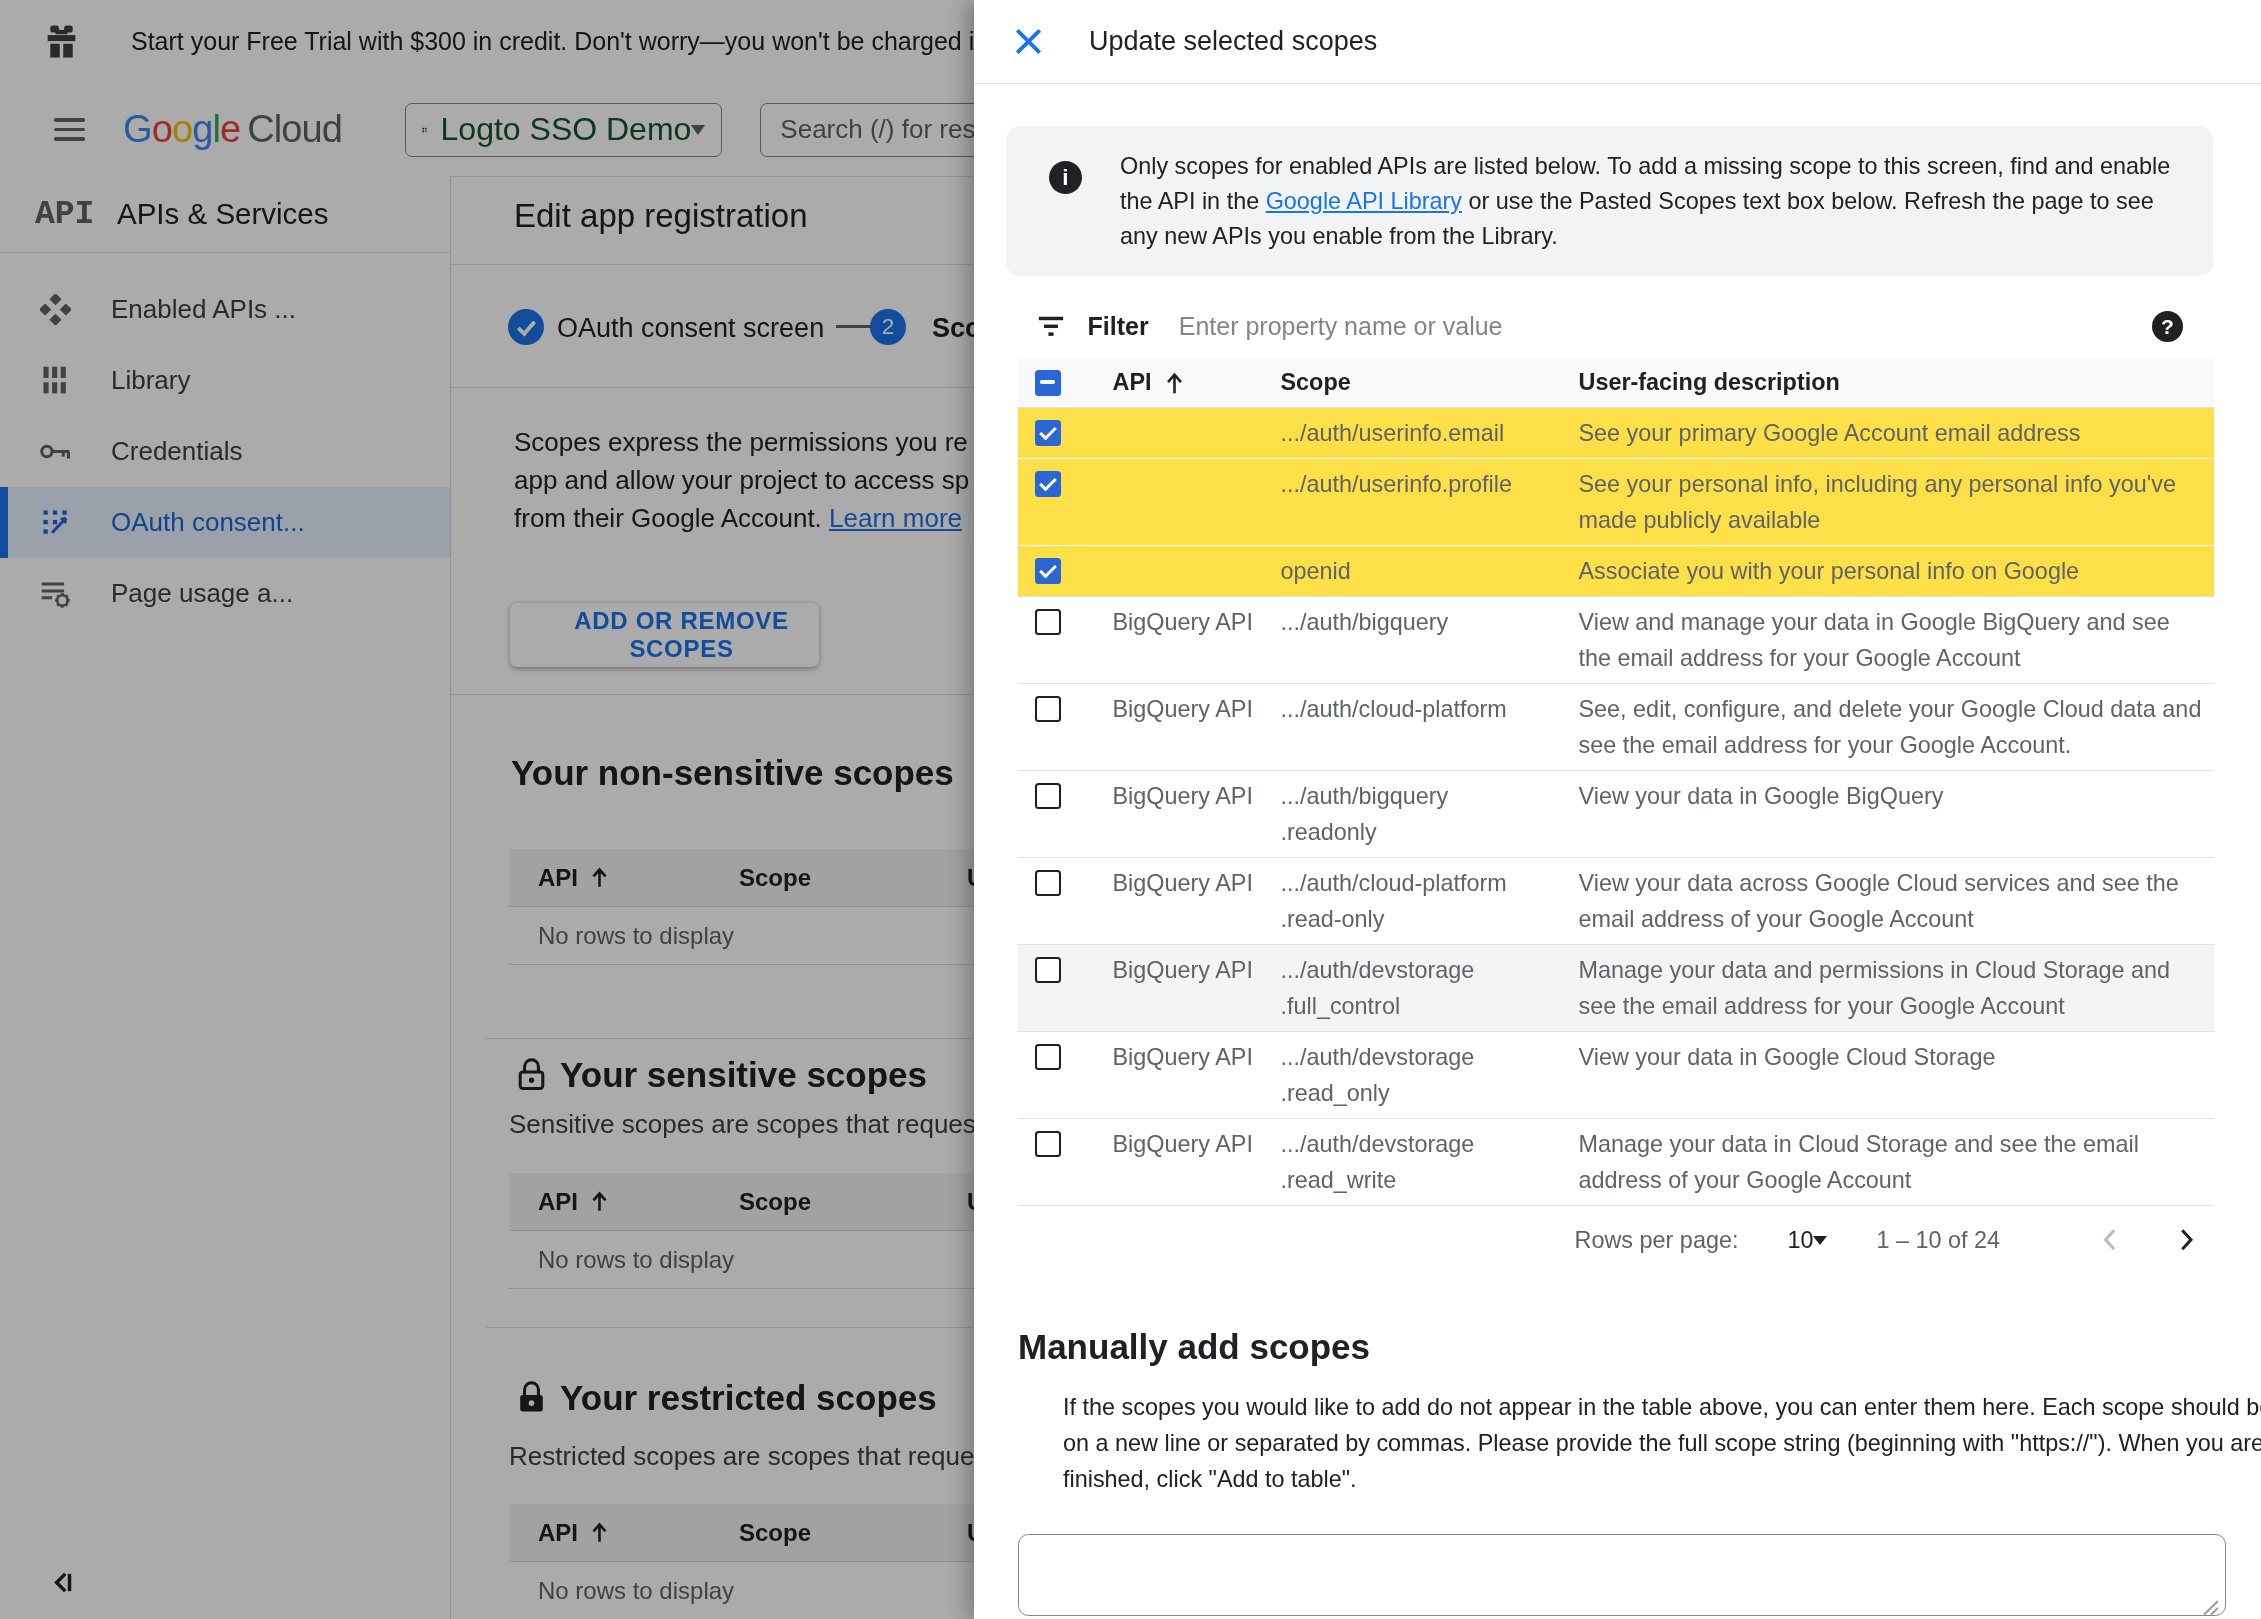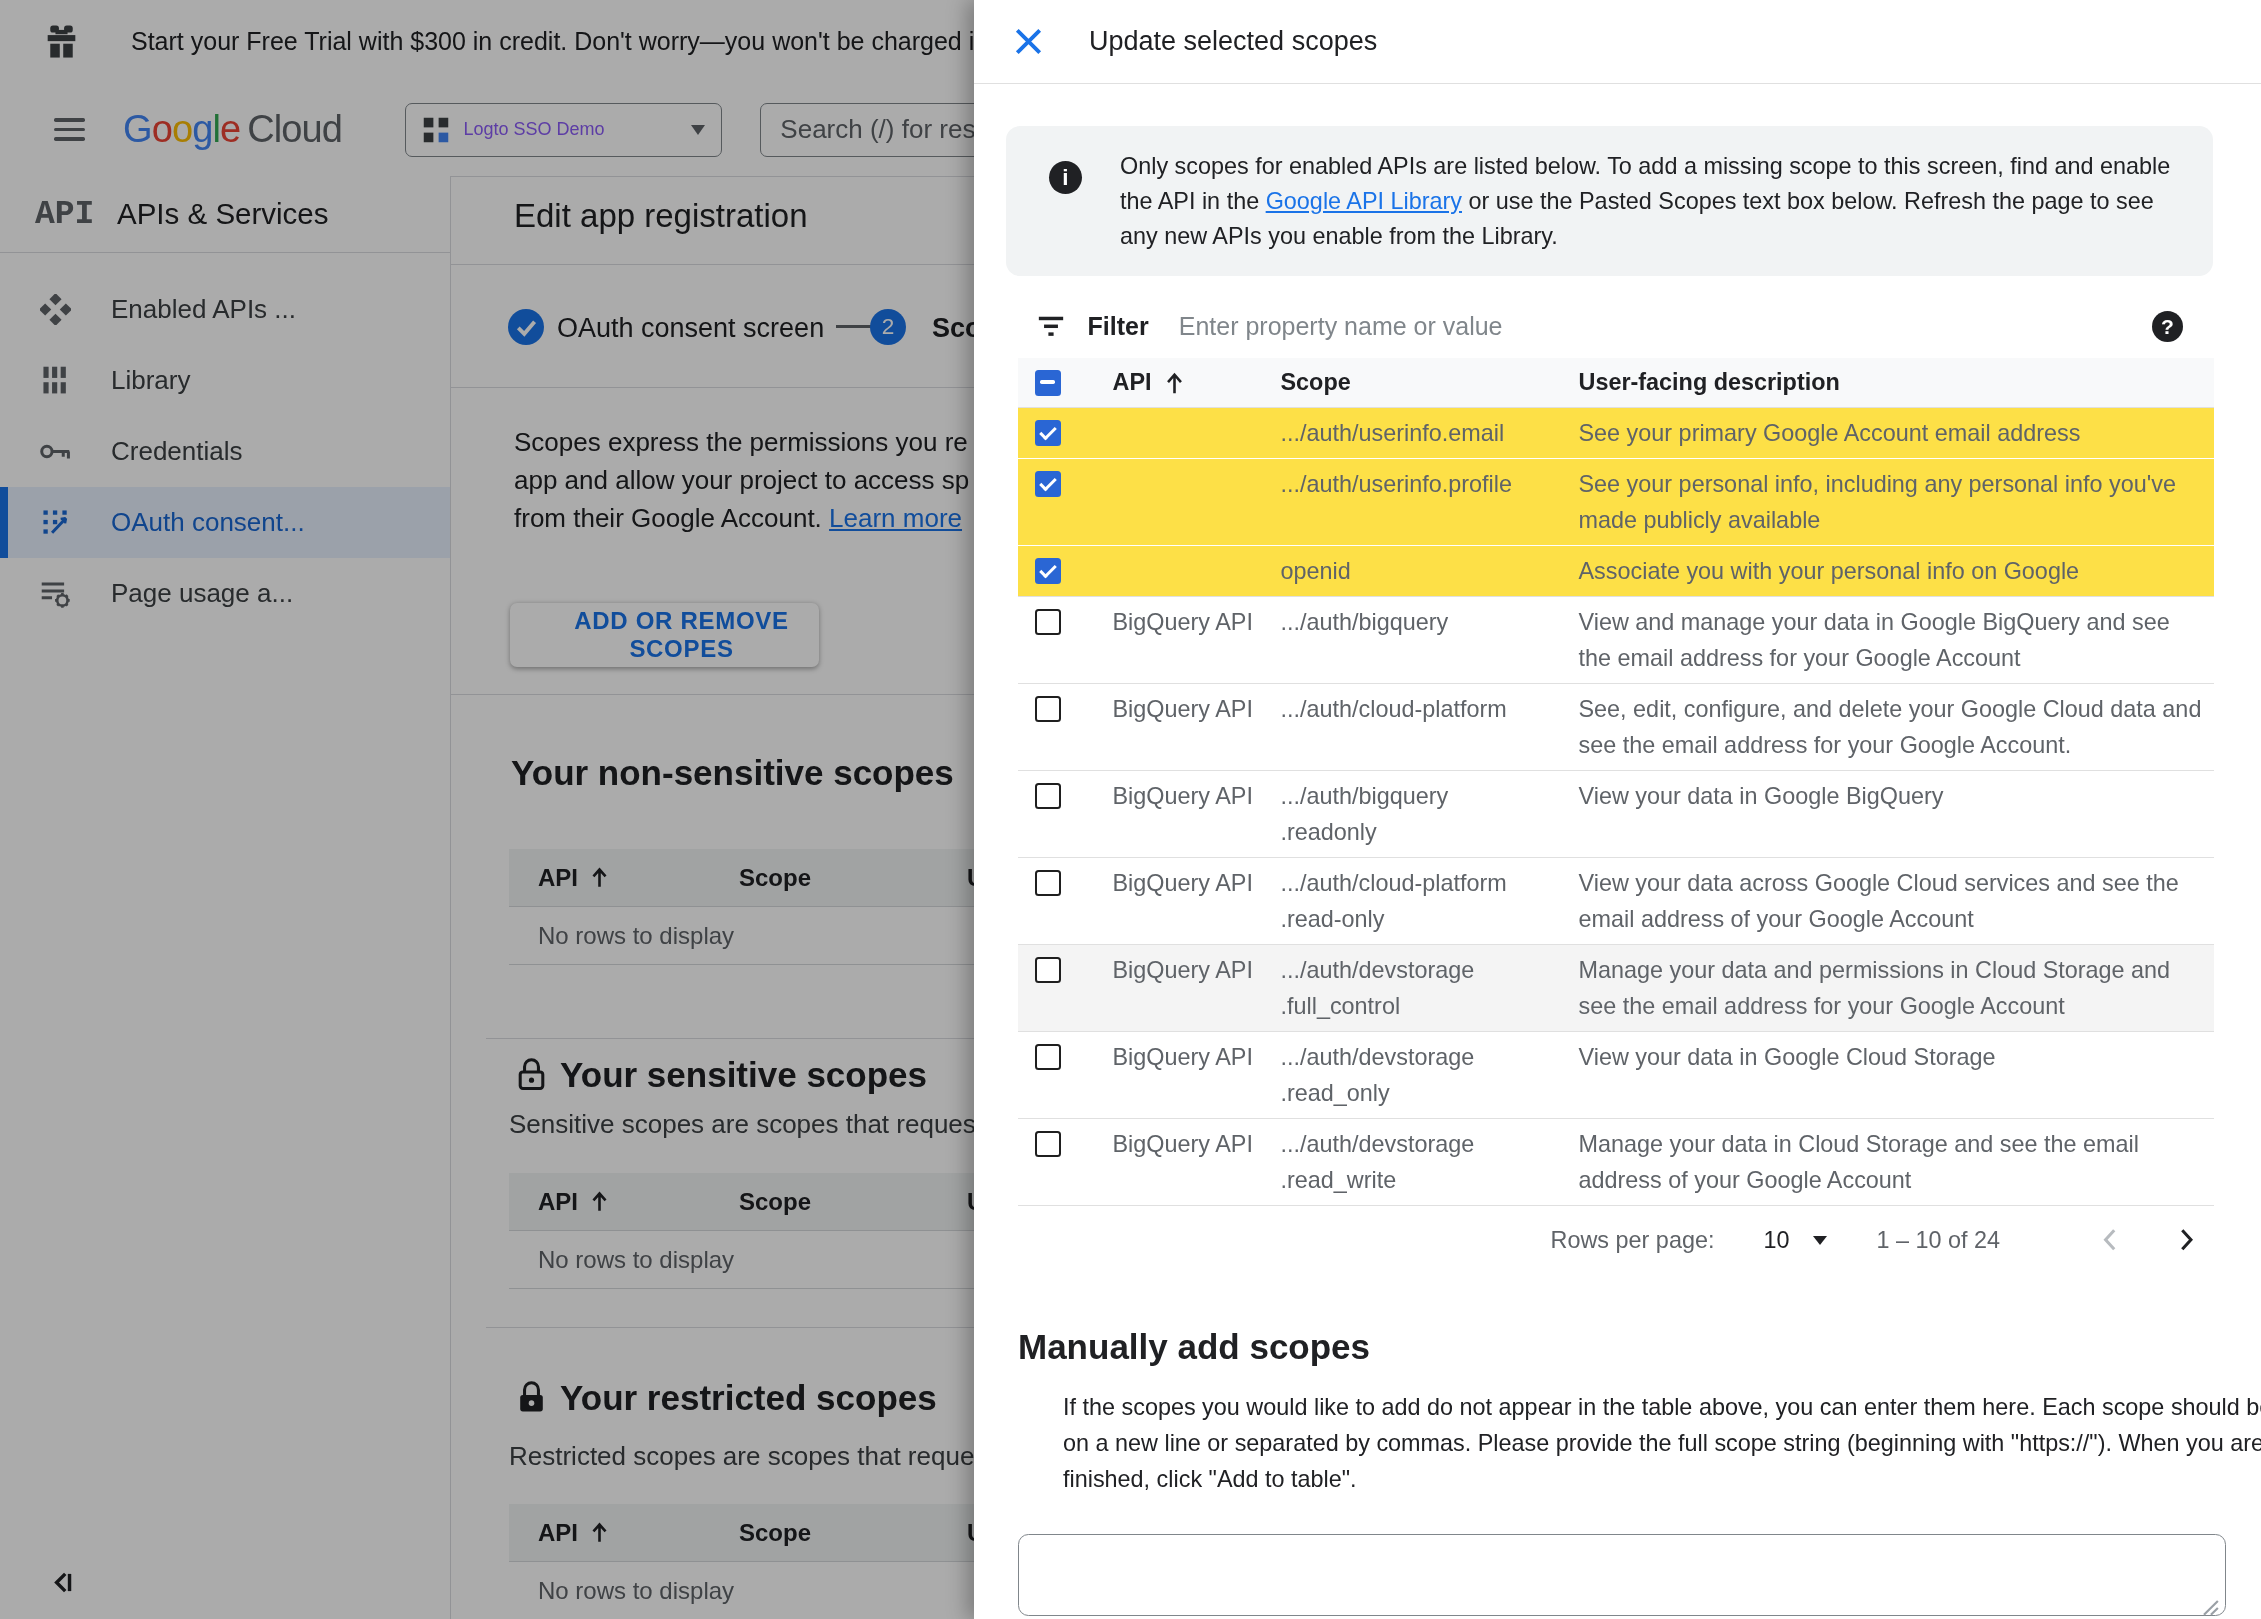--- a/index.html
+++ b/index.html
@@ -11,21 +11,21 @@
   .scrim{position:absolute;left:0;top:0;width:974px;height:1620px;background:rgba(0,0,0,.33);z-index:5;}
   .banner{position:absolute;left:0;top:0;width:1389px;height:83px;background:#fff;display:flex;align-items:center;}
   .banner-text{margin-left:52px;font-size:25px;color:#202124;white-space:nowrap;}
   .gift{margin-left:44px;flex:0 0 auto;}
   .topbar{position:absolute;left:0;top:83px;width:1389px;height:93px;background:#fff;border-bottom:0.9px solid #dadce0;display:flex;align-items:center;}
   .hamburger{margin-left:54px;width:31px;height:22.6px;display:flex;flex-direction:column;justify-content:space-between;cursor:pointer;}
   .hamburger i{display:block;height:3.5px;background:#5f6368;border-radius:1.7px;}
   .logo{margin-left:38px;font-size:38px;letter-spacing:-0.9px;font-weight:500;white-space:nowrap;}
   .logo .cloud{color:#5f6368;font-weight:400;margin-left:7px;}
   .proj-btn{margin-left:63px;width:317px;height:54px;border:0.9px solid #80868b;border-radius:7px;display:flex;align-items:center;padding:0 15.6px;box-sizing:border-box;background:#fff;}
-  .proj-name{margin-left:14px;font-size:18px;color:#8b5cf6;white-space:nowrap;}
+  .proj-name{margin-left:14px;font-size:32px;color:#14532d;white-space:nowrap;}
   .caret{width:0;height:0;border-left:7.8px solid transparent;border-right:7.8px solid transparent;border-top:10.4px solid #5f6368;margin-left:auto;}
   .search-box{margin-left:38px;width:417px;height:54px;border:0.9px solid #80868b;border-radius:7px;display:flex;align-items:center;padding:0 17.4px;box-sizing:border-box;background:#fff;}
   .search-box input{border:none;outline:none;font-size:26px;color:#5f6368;width:100%;background:transparent;font-family:inherit;}
   .search-box input::placeholder{color:#5f6368;opacity:1;}
   .sidebar{position:absolute;left:0;top:176px;width:451px;height:1443px;background:#fff;border-right:0.9px solid #dadce0;box-sizing:border-box;}
   .sb-head{height:76px;border-bottom:0.9px solid #dadce0;display:flex;align-items:center;}
   .sb-glyph{margin-left:35px;font-family:"Liberation Mono",monospace;font-weight:700;font-size:33px;color:#5f6368;letter-spacing:0;}
   .sb-title{margin-left:22.6px;font-size:29.5px;color:#202124;}
   .nav{margin-top:21px;}
   .nav-item{height:71px;display:flex;align-items:center;position:relative;cursor:pointer;}
@@ -79,21 +79,21 @@
   .thead .cb{margin-top:0;}
   .cb.checked,.cb.indet{background:#2a66d4;border-color:#2a66d4;}
   .cb.checked::after{content:"";display:block;width:13px;height:6px;border-left:3.5px solid #fff;border-bottom:3.5px solid #fff;transform:rotate(-45deg);margin:5.2px auto 0;}
   .cb.indet::after{content:"";display:block;width:15.6px;height:4.3px;background:#fff;border-radius:1.7px;margin:8.2px auto 0;}
   .c-api{width:168px;margin-left:52px;box-sizing:border-box;padding-right:8.7px;}
   .thead .c-api{display:flex;align-items:center;gap:12px;}
   .c-scope{width:298px;white-space:pre-line;}
   .c-desc{flex:1;padding-right:10.4px;}
   .thead .c-desc{white-space:nowrap;}
   .pagination{position:absolute;left:44px;top:1207px;width:1196px;height:66px;display:flex;align-items:center;justify-content:flex-end;font-size:23.4px;color:#5f6368;}
-  .pg-value{margin-left:49px;color:#202124;display:flex;align-items:center;gap:24px;}
+  .pg-value{margin-left:49px;color:#202124;display:flex;align-items:center;gap:0;}
   .pg-caret{width:0;height:0;border-left:7px solid transparent;border-right:7px solid transparent;border-top:9.6px solid #202124;}
   .pg-range{margin-left:49px;}
   .pg-prev{margin-left:96px;display:flex;cursor:default;}
   .pg-next{margin-left:45px;margin-right:14px;display:flex;cursor:pointer;}
   .manual-title{position:absolute;left:44px;top:1327px;font-size:35px;font-weight:700;color:#202124;}
   .manual-desc{position:absolute;left:44px;top:1389px;width:1211px;font-size:23.4px;line-height:36px;color:#202124;margin-left:45px;}
   .manual-ta{position:absolute;left:44px;top:1534px;width:1208px;height:82px;border:1.7px solid #80868b;border-radius:10.4px;box-sizing:border-box;resize:none;outline:none;font-family:inherit;font-size:23.4px;padding:10.4px 14px;background:#fff;}
   .ta-grip{position:absolute;left:1223px;top:1594px;pointer-events:none;}
 </style>
 </head>

